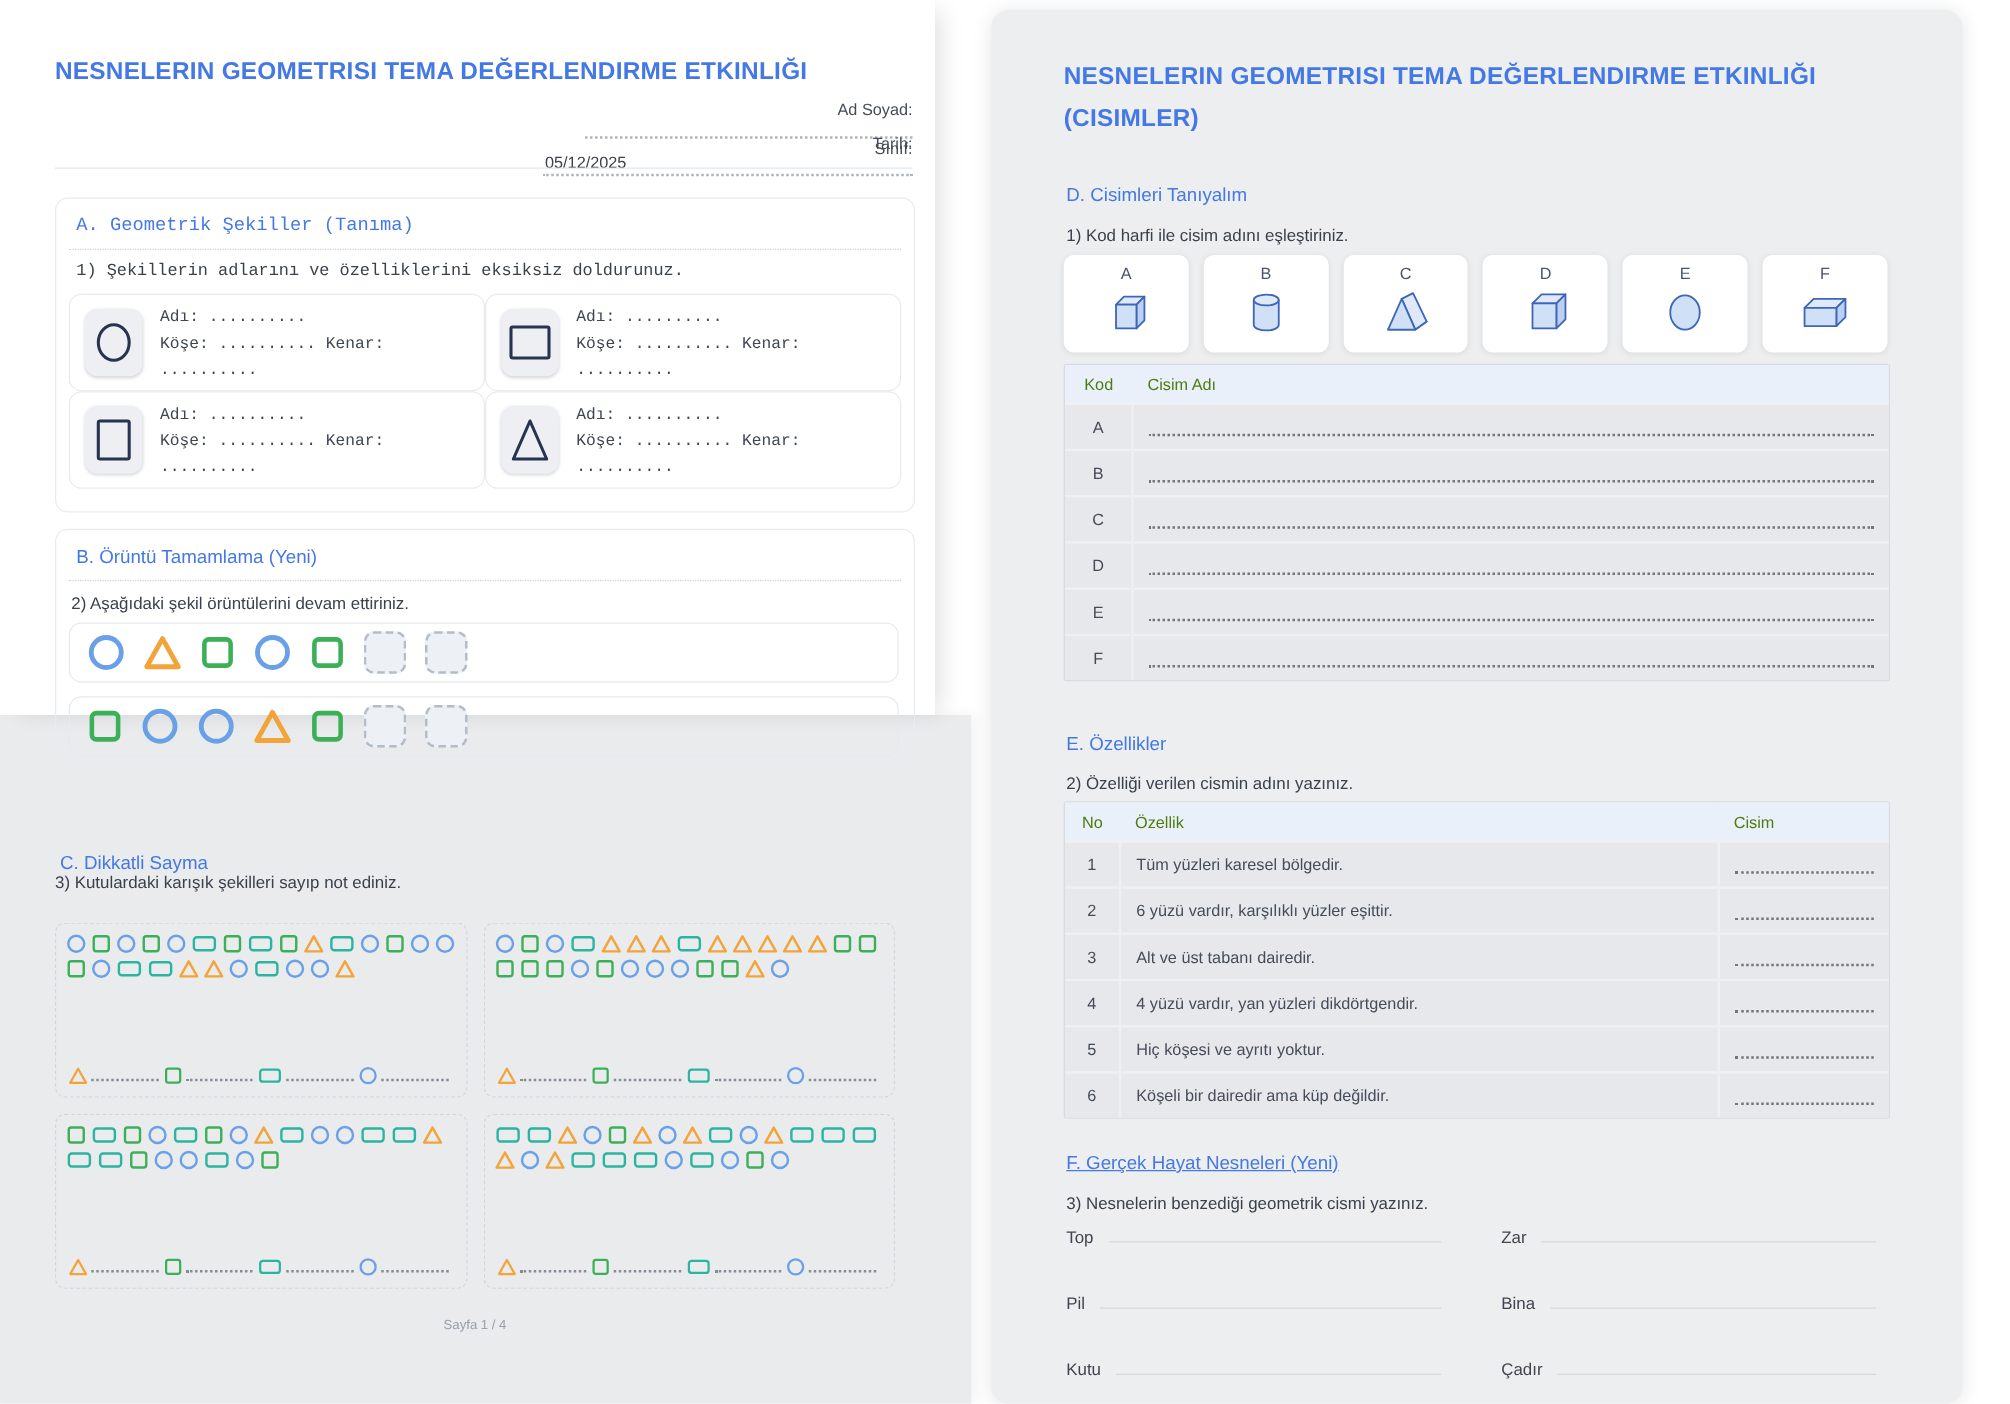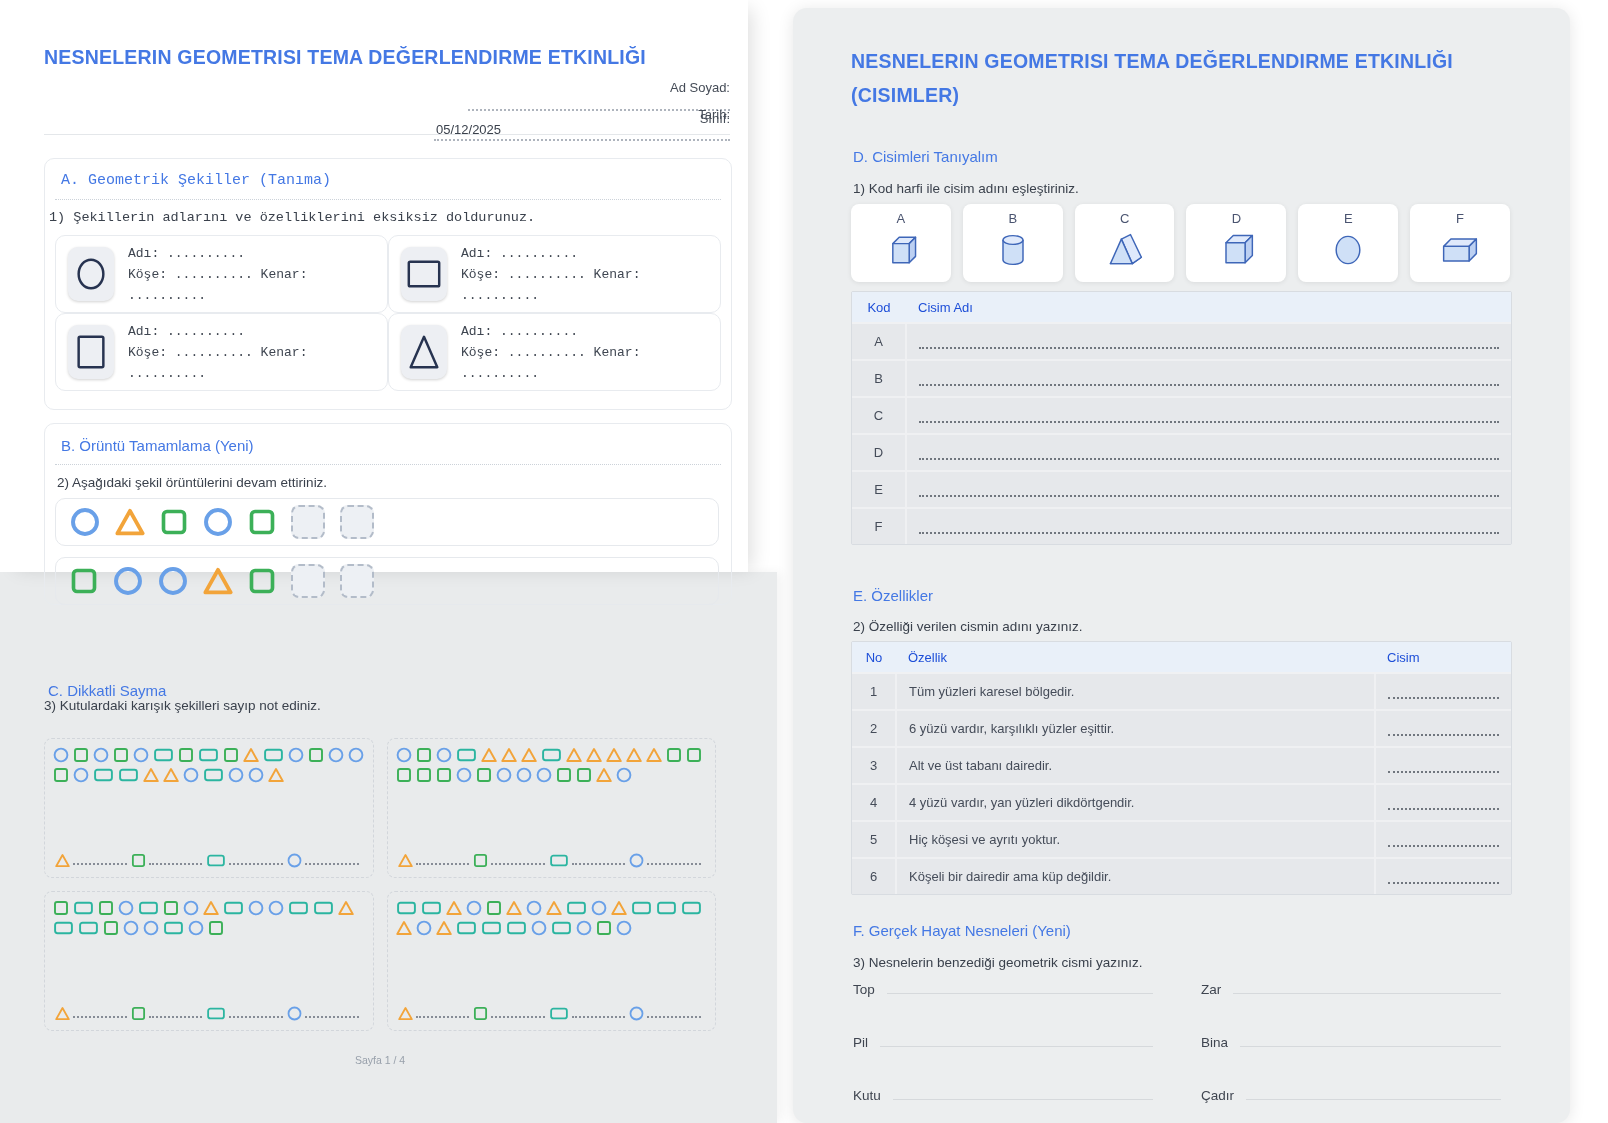--- a/index.html
+++ b/index.html
@@ -46,21 +46,21 @@
 
   .footer{font-size:10.5px;color:#98a0ab;text-align:center;}
 
   
   .r-title{font-size:19.5px;font-weight:600;color:#4478e4;line-height:34px;letter-spacing:.2px;white-space:nowrap;}
   .d-cards{display:flex;gap:12px;}
   .d-card{flex:1;height:78px;background:#ffffff;border-radius:8px;box-shadow:0 1px 5px rgba(0,0,0,.08);display:flex;flex-direction:column;align-items:center;}
   .d-letter{font-size:13px;color:#4a5470;margin-top:7px;}
   .tbl{border:1px solid #d8dce1;border-radius:2px;}
   .tbl table{border-collapse:collapse;width:100%;}
-  .tbl th{background:#e9f0f9;font-size:13px;font-weight:400;color:#1d4ed8;height:30px;text-align:left;padding:0 12px;border-bottom:2px solid #f0f1f3;}
+  .tbl th{background:#e9f0f9;font-size:13px;font-weight:400;color:#4d7c0f;height:30px;text-align:left;padding:0 12px;border-bottom:2px solid #f0f1f3;}
   .tbl th.c, .tbl td.c{text-align:center;padding:0;}
   .tbl td{background:#e6e8eb;font-size:13px;color:#454c59;height:35px;border-bottom:2px solid #eff0f2;border-left:2px solid #eff0f2;padding:0 12px;}
   .tbl td:first-child, .tbl th:first-child{border-left:none;}
   .tbl tr:last-child td{border-bottom:none;}
   .cell-dots{display:block;border-bottom:2px dotted #70767e;height:12px;}
   .f-grid{display:grid;grid-template-columns:1fr 1fr;column-gap:46px;row-gap:35px;}
   .f-item{display:flex;align-items:flex-end;font-size:13.5px;color:#3f4550;height:18px;}
   .f-item .line{flex:1;border-bottom:1px solid #d6d9dc;margin:0 2px 3px 12px;}
 </style>
 </head>
@@ -80,21 +80,21 @@
   </div>
   <div class="abs hdr-row" style="left:44px;top:107px;width:686px;">
     <span>Tarih:</span>
     <span class="date-val" style="width:290px;margin-left:8px;">05/12/2025</span>
   </div>
   <div class="abs hdr-hr" style="left:44px;top:134px;width:686px;"></div>
 
   <div class="abs panel" style="left:44px;top:158px;width:686px;height:250px;font-family:Liberation Mono, monospace;">
     <div class="abs sec-heading" style="left:16px;top:13px;">A. Geometrik Şekiller (Tanıma)</div>
     <div class="abs dotted-rule" style="left:10px;right:10px;top:40px;"></div>
-    <div class="abs question" style="left:4px;top:51px;">1) Şekillerin adlarını ve özelliklerini eksiksiz doldurunuz.</div>
+    <div class="abs question" style="left:16px;top:51px;">1) Şekillerin adlarını ve özelliklerini eksiksiz doldurunuz.</div>
     <div class="abs a-grid" style="left:10px;right:10px;top:76px;" id="a-grid">
   <div class="a-card">
     <div class="a-tile">
             <svg width="38" height="46" viewBox="0 0 40 48">
               <ellipse cx="20" cy="24" rx="13" ry="15" fill="none" stroke="#273350" stroke-width="2.6"></ellipse>
             </svg>
           </div>
     <div class="a-lines">
       <div>Adı: ..........</div>
       <div>Köşe: .......... Kenar: ..........</div>
@@ -729,21 +729,21 @@
      <td class="c">6</td>
      <td>Köşeli bir dairedir ama küp değildir.</td>
      <td>
               <span class="cell-dots"></span>
             </td>
    </tr>
         </tbody>
       </table>
   </div>
 
-  <div class="abs sec-heading" style="left:60px;top:914px;">F. Gerçek Hayat Nesneleri (Yeni)</div>
+  <div class="abs sec-heading" style="left:60px;top:914px;text-decoration:underline;">F. Gerçek Hayat Nesneleri (Yeni)</div>
   <div class="abs question" style="left:60px;top:947px;text-align:right;">3) Nesnelerin benzediği geometrik cismi yazınız.</div>
   <div class="abs f-grid" style="left:60px;top:971px;width:650px;" id="f-grid">
   <div class="f-item">
     <span>Top</span>
     <span class="line"></span>
   </div>
   <div class="f-item">
     <span>Zar</span>
     <span class="line"></span>
   </div>

